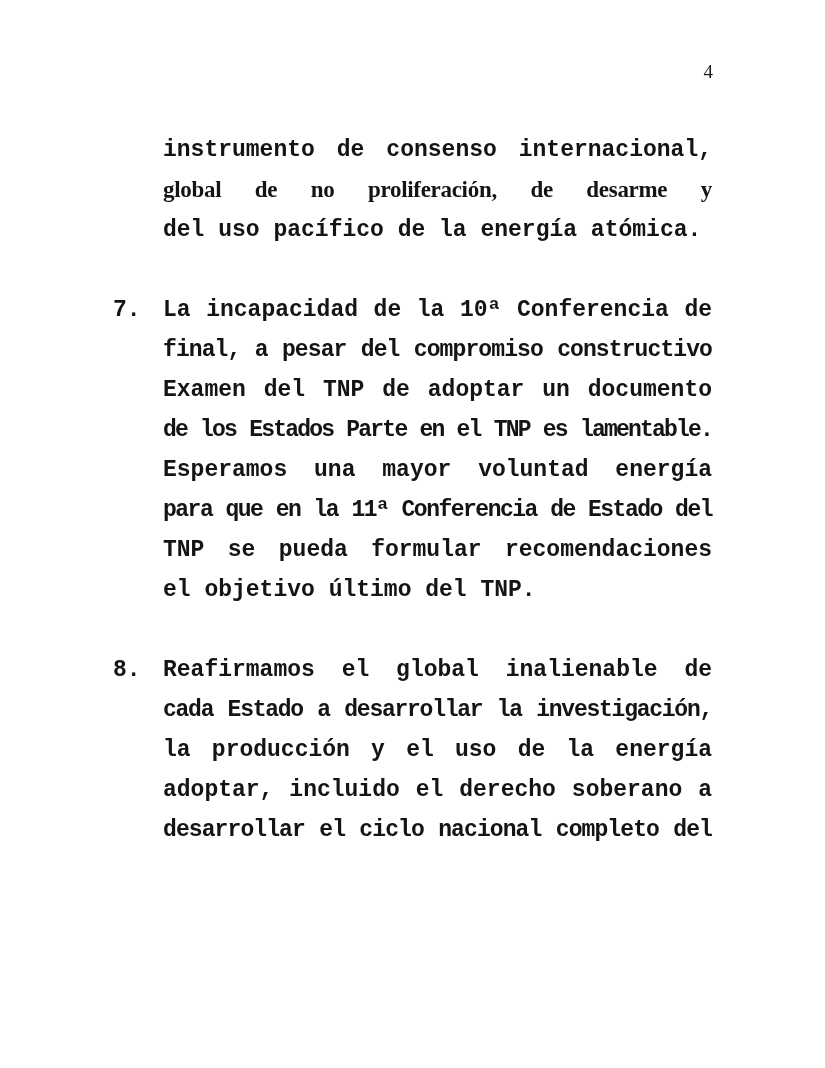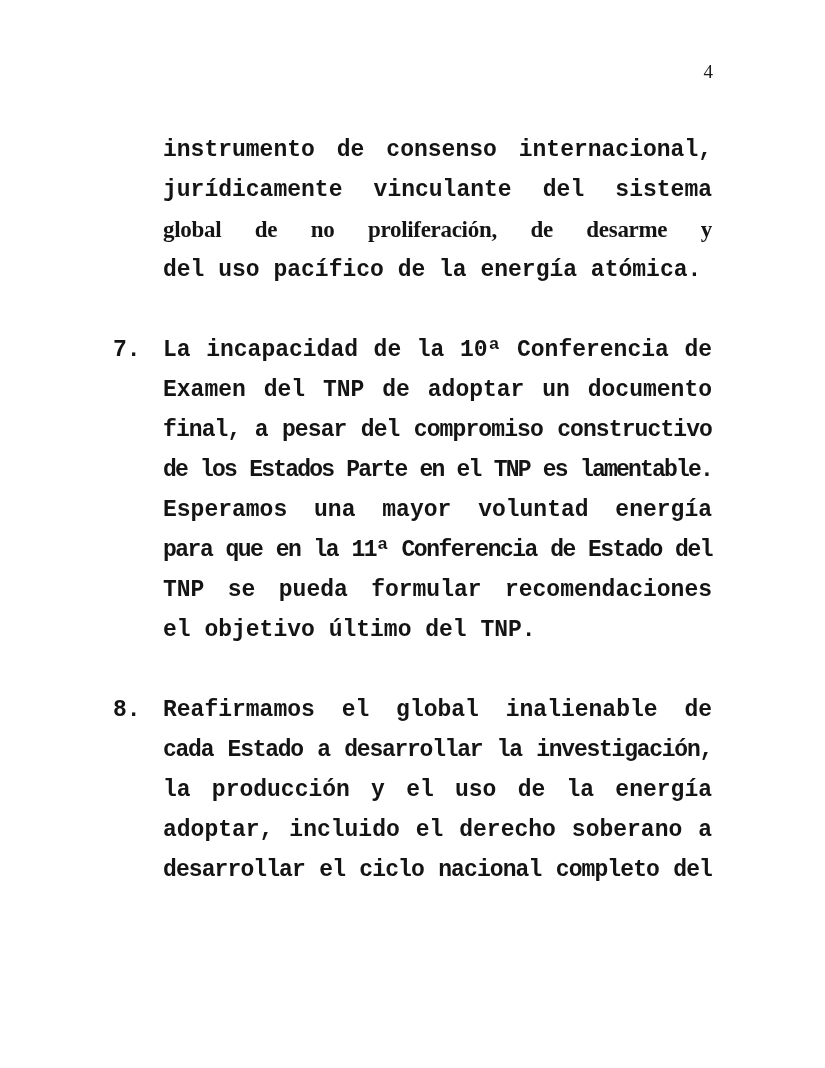--- a/index.html
+++ b/index.html
@@ -60,32 +60,31 @@
 <div class="page">
 
   <div class="page-number">4</div>
 
   <div class="body-text">
 
     <section class="para">
       <div class="marker"></div>
       <div class="lines">
         <div class="line">instrumento de consenso internacional,</div>
-        <div class="line">jurídicamente vinculante del sistema</div>
         <div class="line c40">global de no proliferación, de desarme y</div>
         <div class="line short">del uso pacífico de la energía atómica.</div>
       </div>
     </section>
 
     <section class="para">
       <div class="marker">7.</div>
       <div class="lines">
         <div class="line">La incapacidad de la 10ª Conferencia de</div>
+        <div class="line c42">final, a pesar del compromiso constructivo</div>
         <div class="line">Examen del TNP de adoptar un documento</div>
-        <div class="line c42">final, a pesar del compromiso constructivo</div>
         <div class="line c45">de los Estados Parte en el TNP es lamentable.</div>
         <div class="line">Esperamos una mayor voluntad energía</div>
         <div class="line c44">para que en la 11ª Conferencia de Estado del</div>
         <div class="line">TNP se pueda formular recomendaciones</div>
         <div class="line short">el objetivo último del TNP.</div>
       </div>
     </section>
 
     <section class="para">
       <div class="marker">8.</div>

